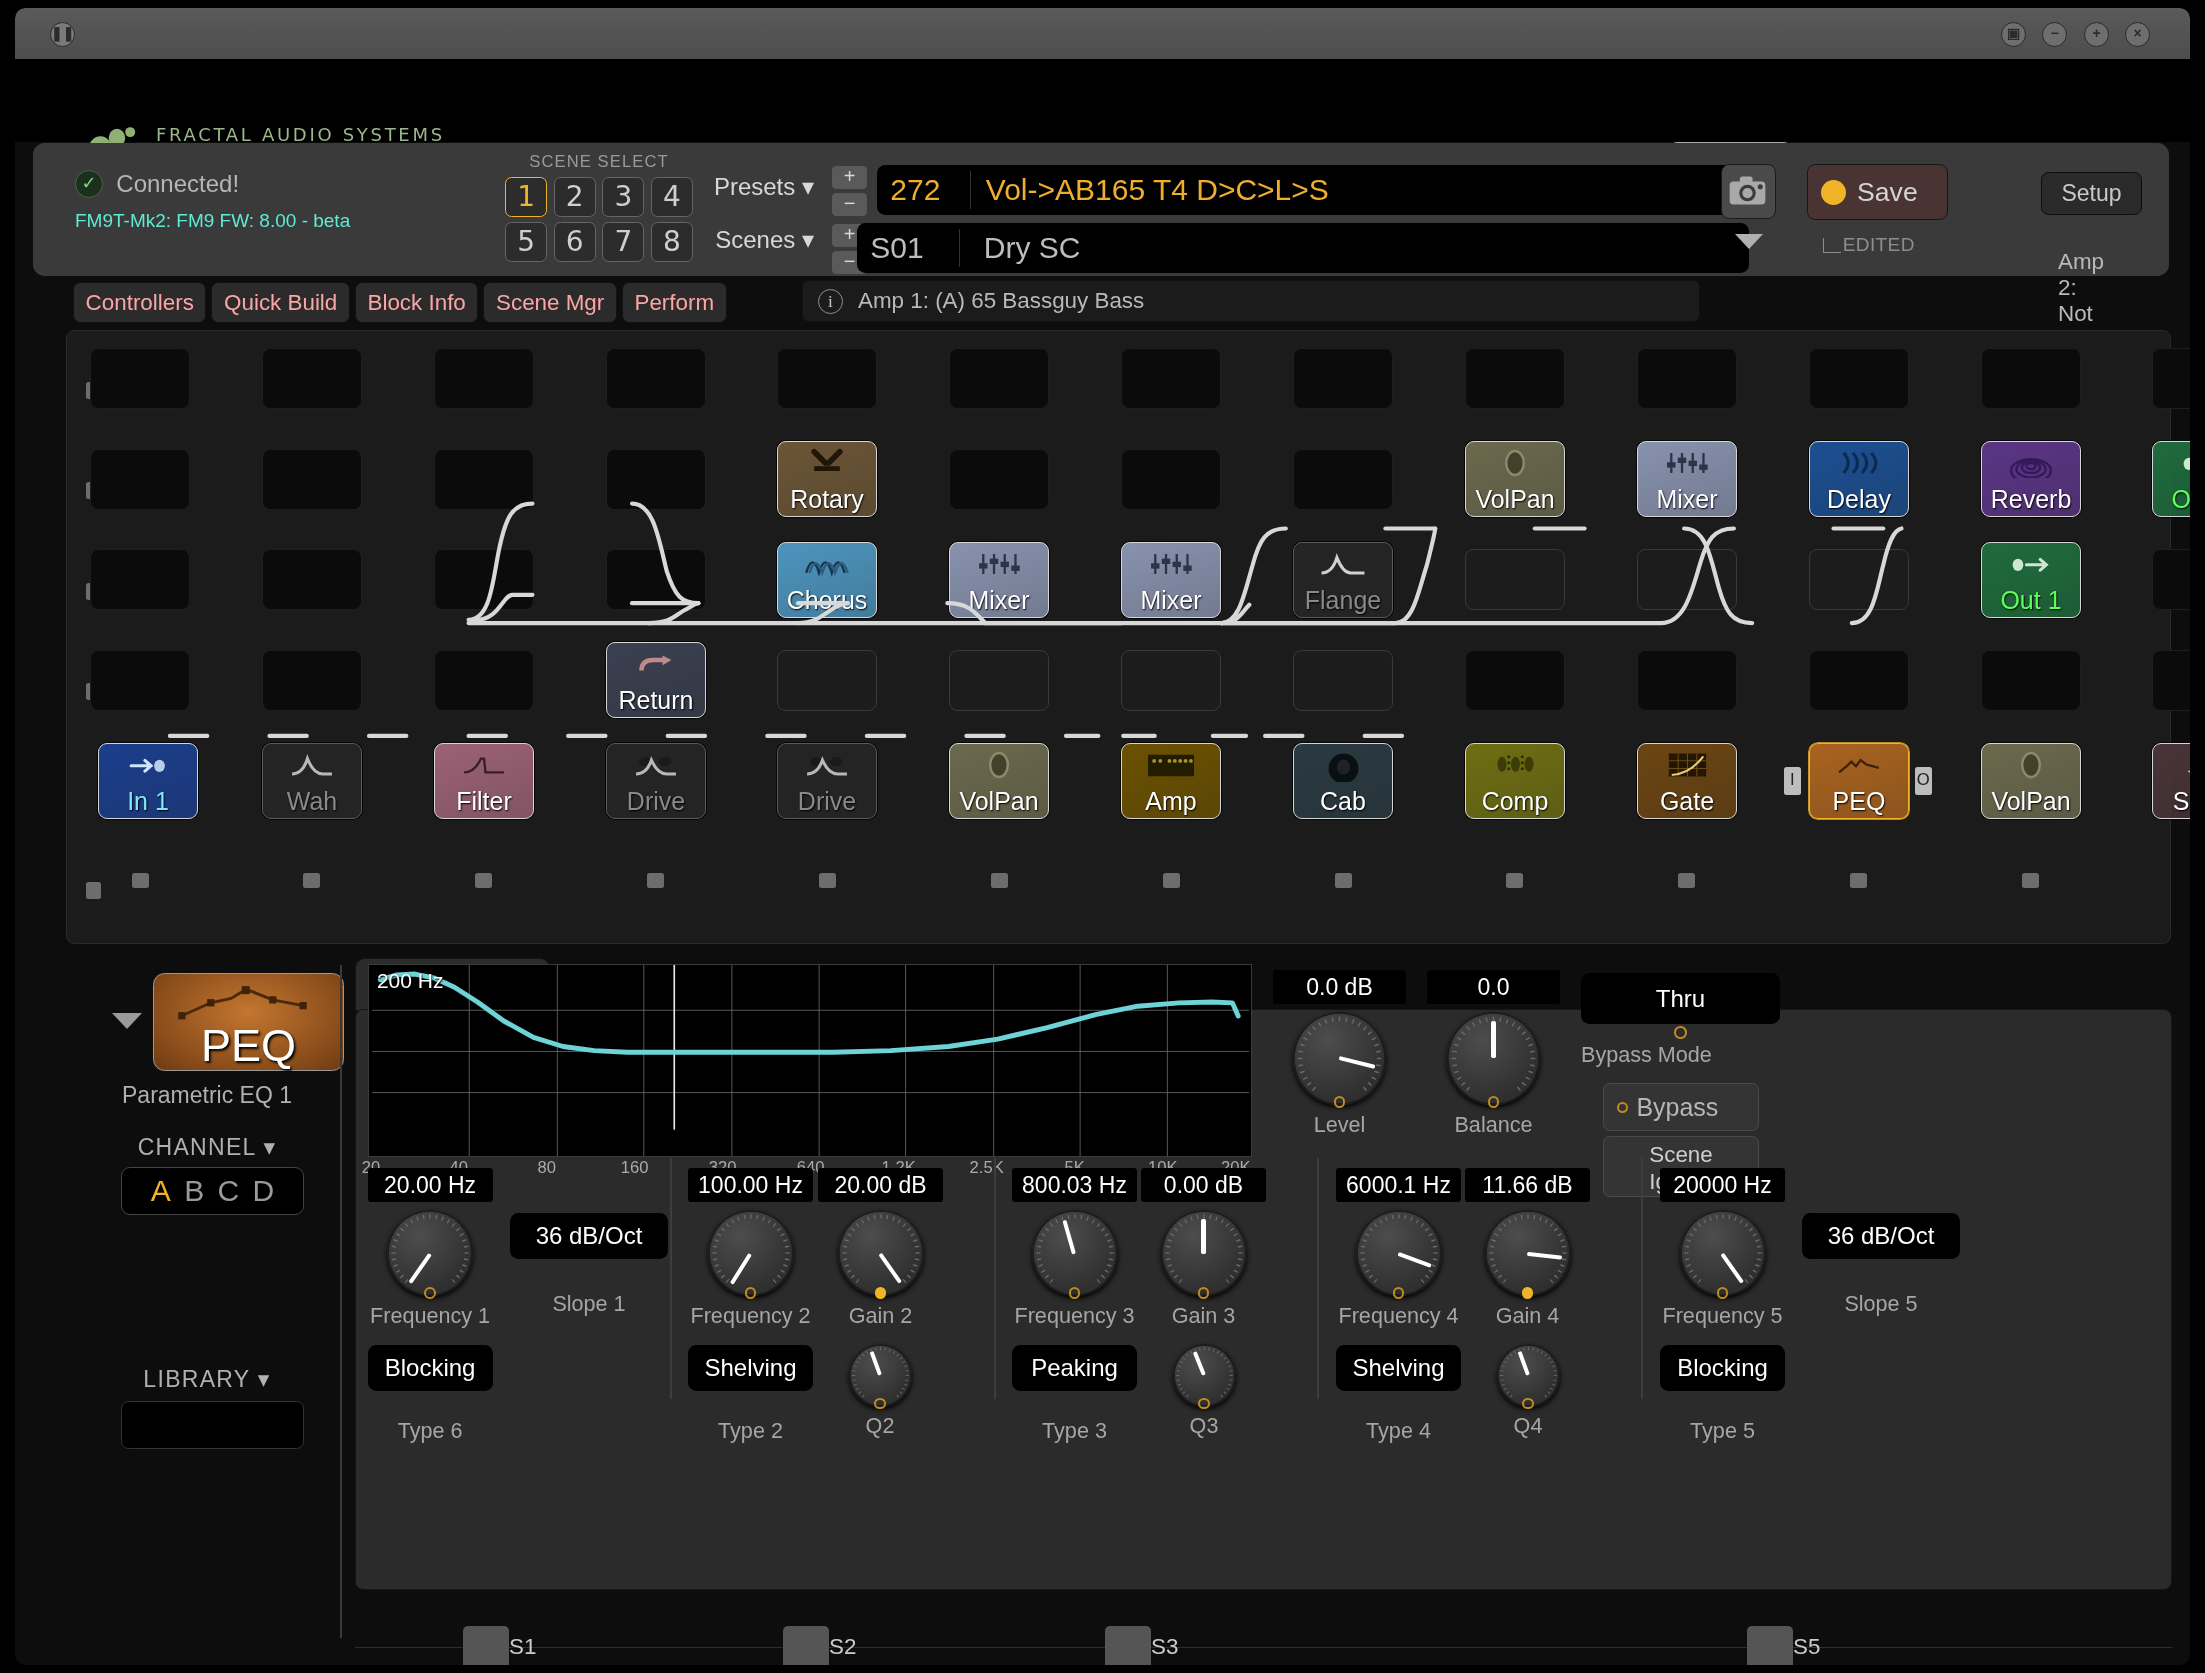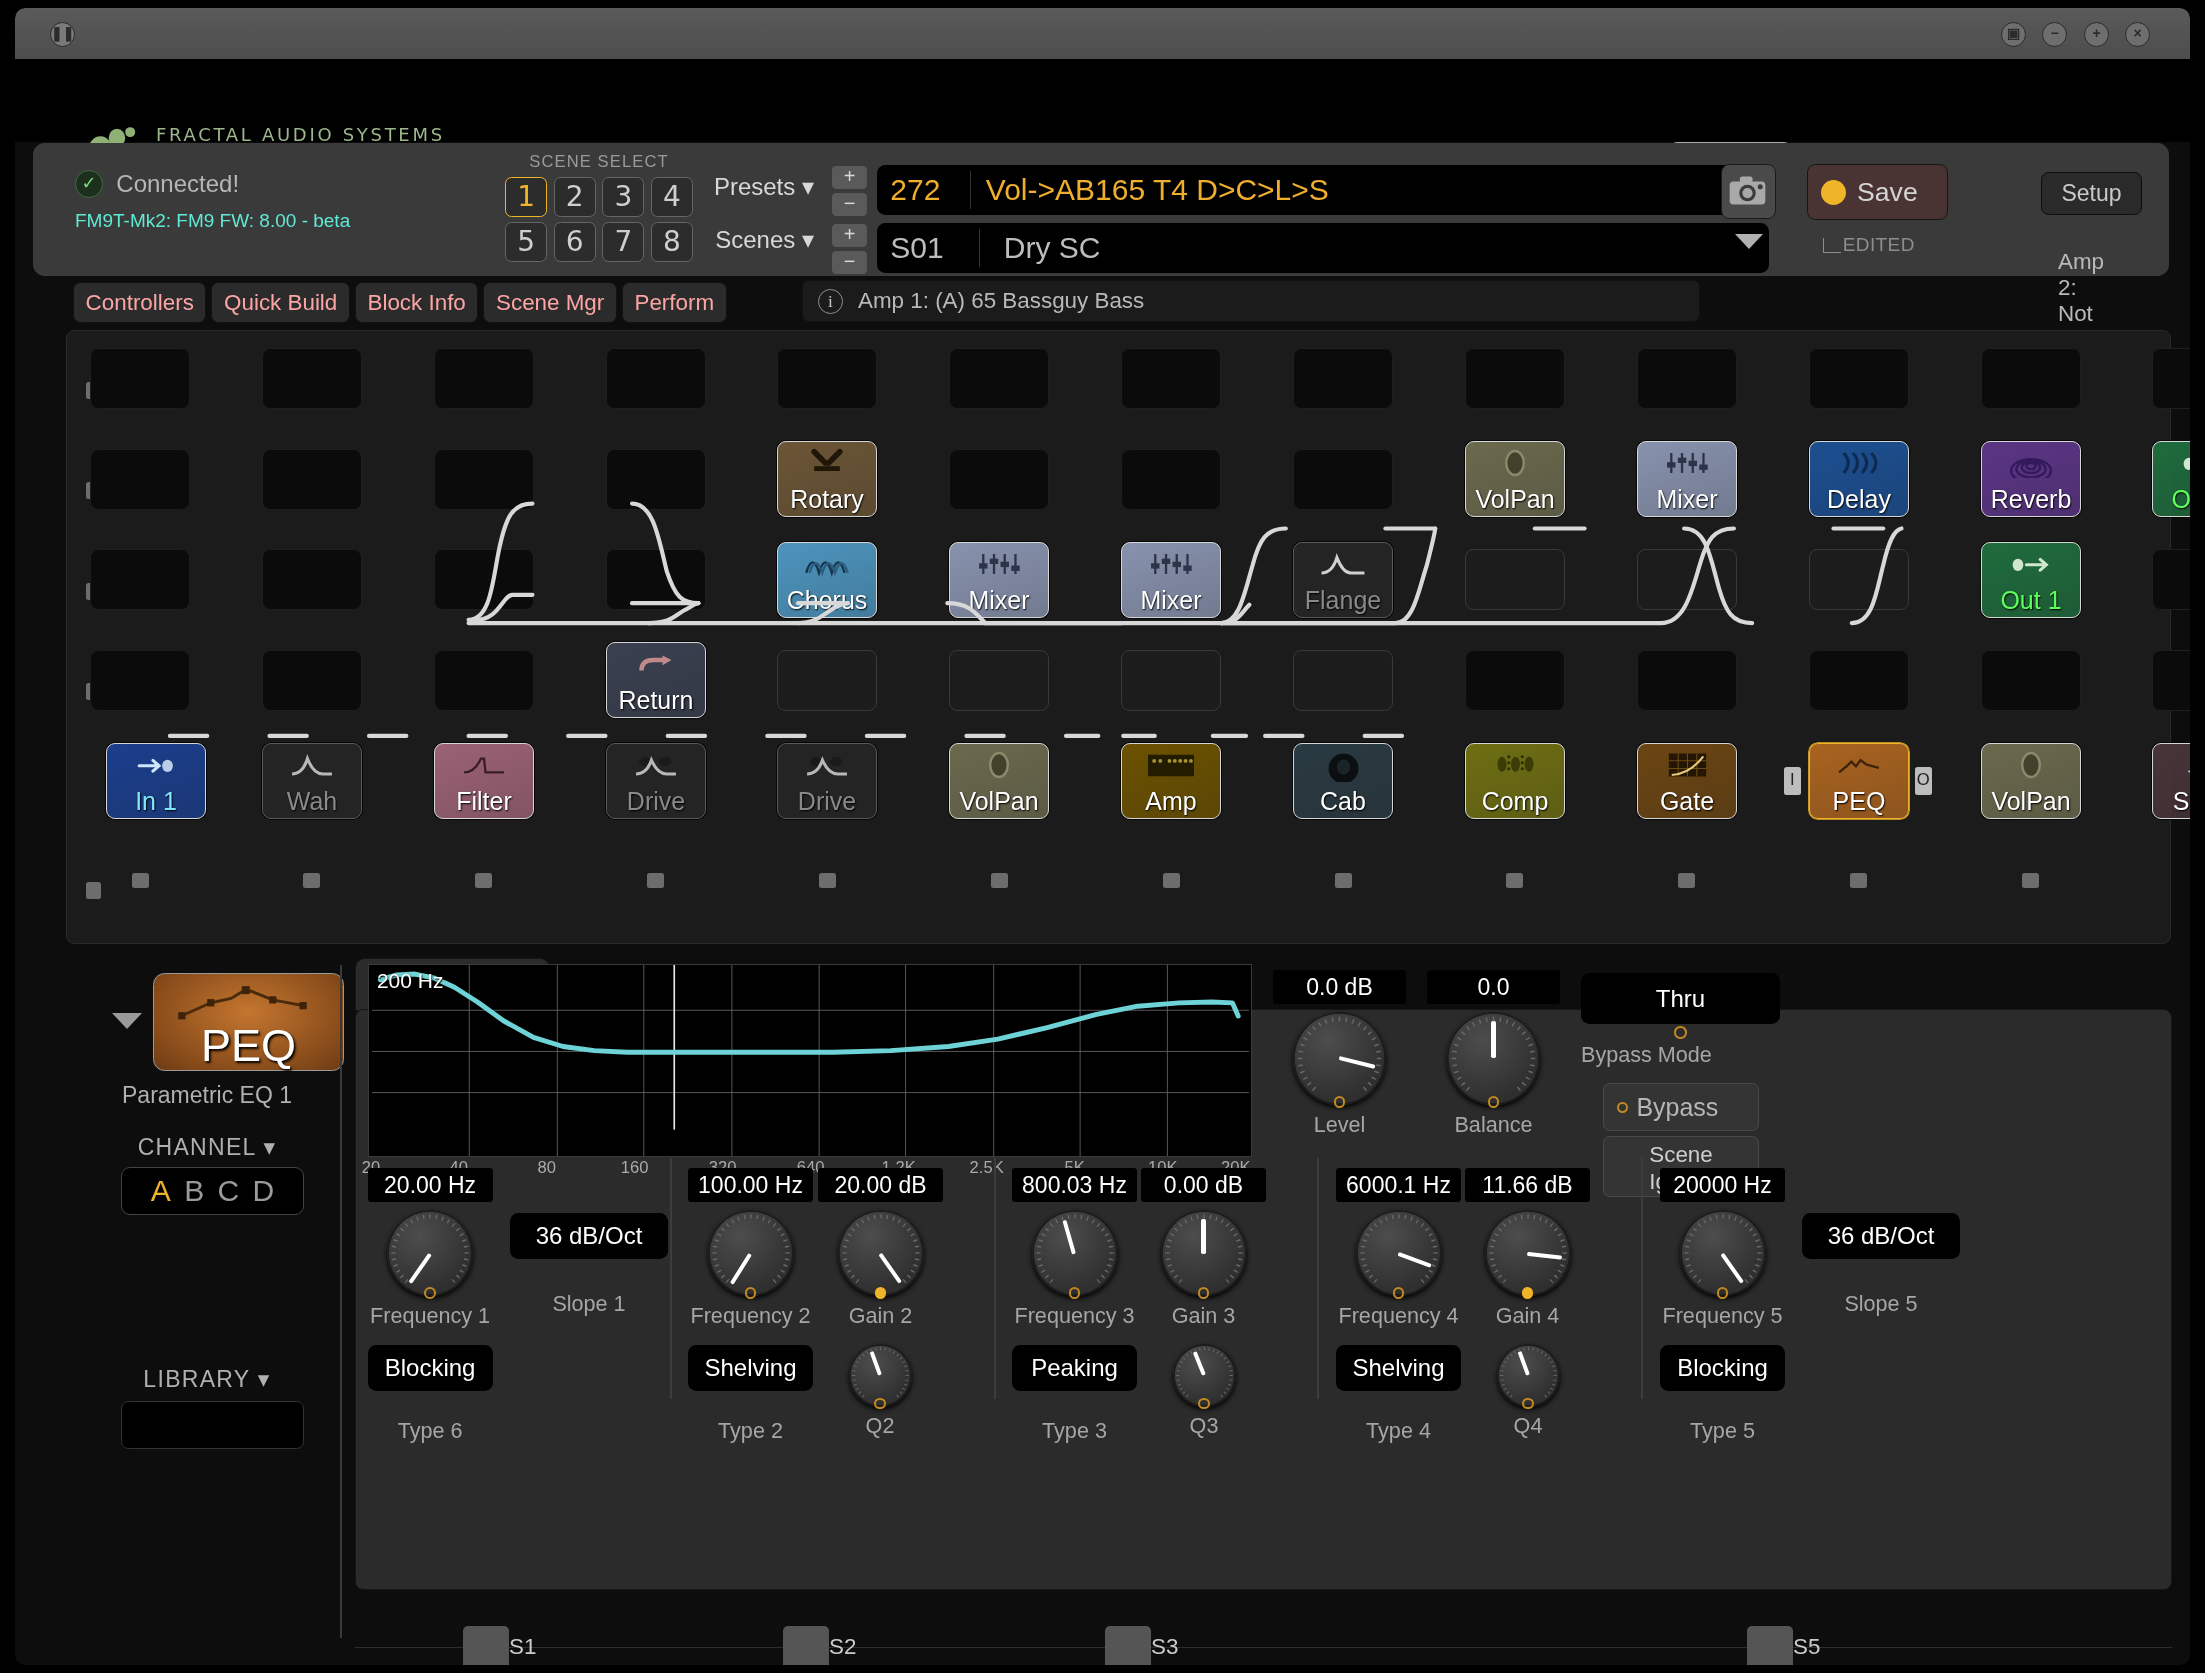--- a/index.html
+++ b/index.html
@@ -268,21 +268,21 @@
     <div class="presetfield" style="left:844px; top:21.6px; width:892px;">
       <div class="pf-num amber">272</div>
       <div class="pf-div"></div>
       <div class="pf-name amber">Vol-&gt;AB165 T4 D&gt;C&gt;L&gt;S</div>
     </div>
 
     <div class="spinner" style="left:799px; top:81px;">
       <div>+</div>
       <div>−</div>
     </div>
-    <div class="presetfield" style="left:844px; top:80px; width:892px;gap:9px;">
+    <div class="presetfield" style="left:824px; top:80px; width:892px;gap:9px;">
       <div class="pf-num grey">S01</div>
       <div class="pf-div"></div>
       <div class="pf-name grey">Dry SC</div>
     </div>
   </div>
 
   <div class="camera">
     <svg viewBox="0 0 40 40" width="51" height="51">
       <rect x="6" y="13" width="28" height="18" rx="3" fill="#a9a9a9"></rect>
       <rect x="14" y="9" width="10" height="5" rx="2" fill="#a9a9a9"></rect>
@@ -497,21 +497,21 @@
         </div>
         <div class="blk" style="left: 516px; top: 302px; background: linear-gradient(160deg, rgb(58, 64, 80), rgba(58, 64, 80, 0.8));">
           <div class="ico">
             <svg viewBox="0 0 60 28" width="45" height="23">
               <path d="M10 22 Q10 8 26 8 H42" stroke="#c08a8a" stroke-width="6" fill="none"></path>
               <path d="M38 2 L50 8 L38 15 Z" fill="#c08a8a"></path>
             </svg>
           </div>
           <div class="lbl">Return</div>
         </div>
-        <div class="blk" style="left: 16px; top: 403px; background: linear-gradient(160deg, rgb(27, 62, 140), rgba(27, 62, 140, 0.8)); align-items: center;">
+        <div class="blk" style="left: 8px; top: 403px; background: linear-gradient(160deg, rgb(27, 62, 140), rgba(27, 62, 140, 0.8)); align-items: center;">
           <div class="ico">
             <svg viewBox="0 0 60 26" width="46" height="21.6">
               <path d="M8 13 H34 M26 6 L34 13 L26 20" stroke="#cfe6ff" stroke-width="4" fill="none" stroke-linecap="round"></path>
               <ellipse cx="45" cy="13" rx="7" ry="8" fill="#b9cfe8"></ellipse>
             </svg>
           </div>
           <div class="lbl" style="color: rgb(127, 230, 255);">In 1</div>
         </div>
         <div class="blk off" style="left: 172px; top: 403px;">
           <div class="ico">

